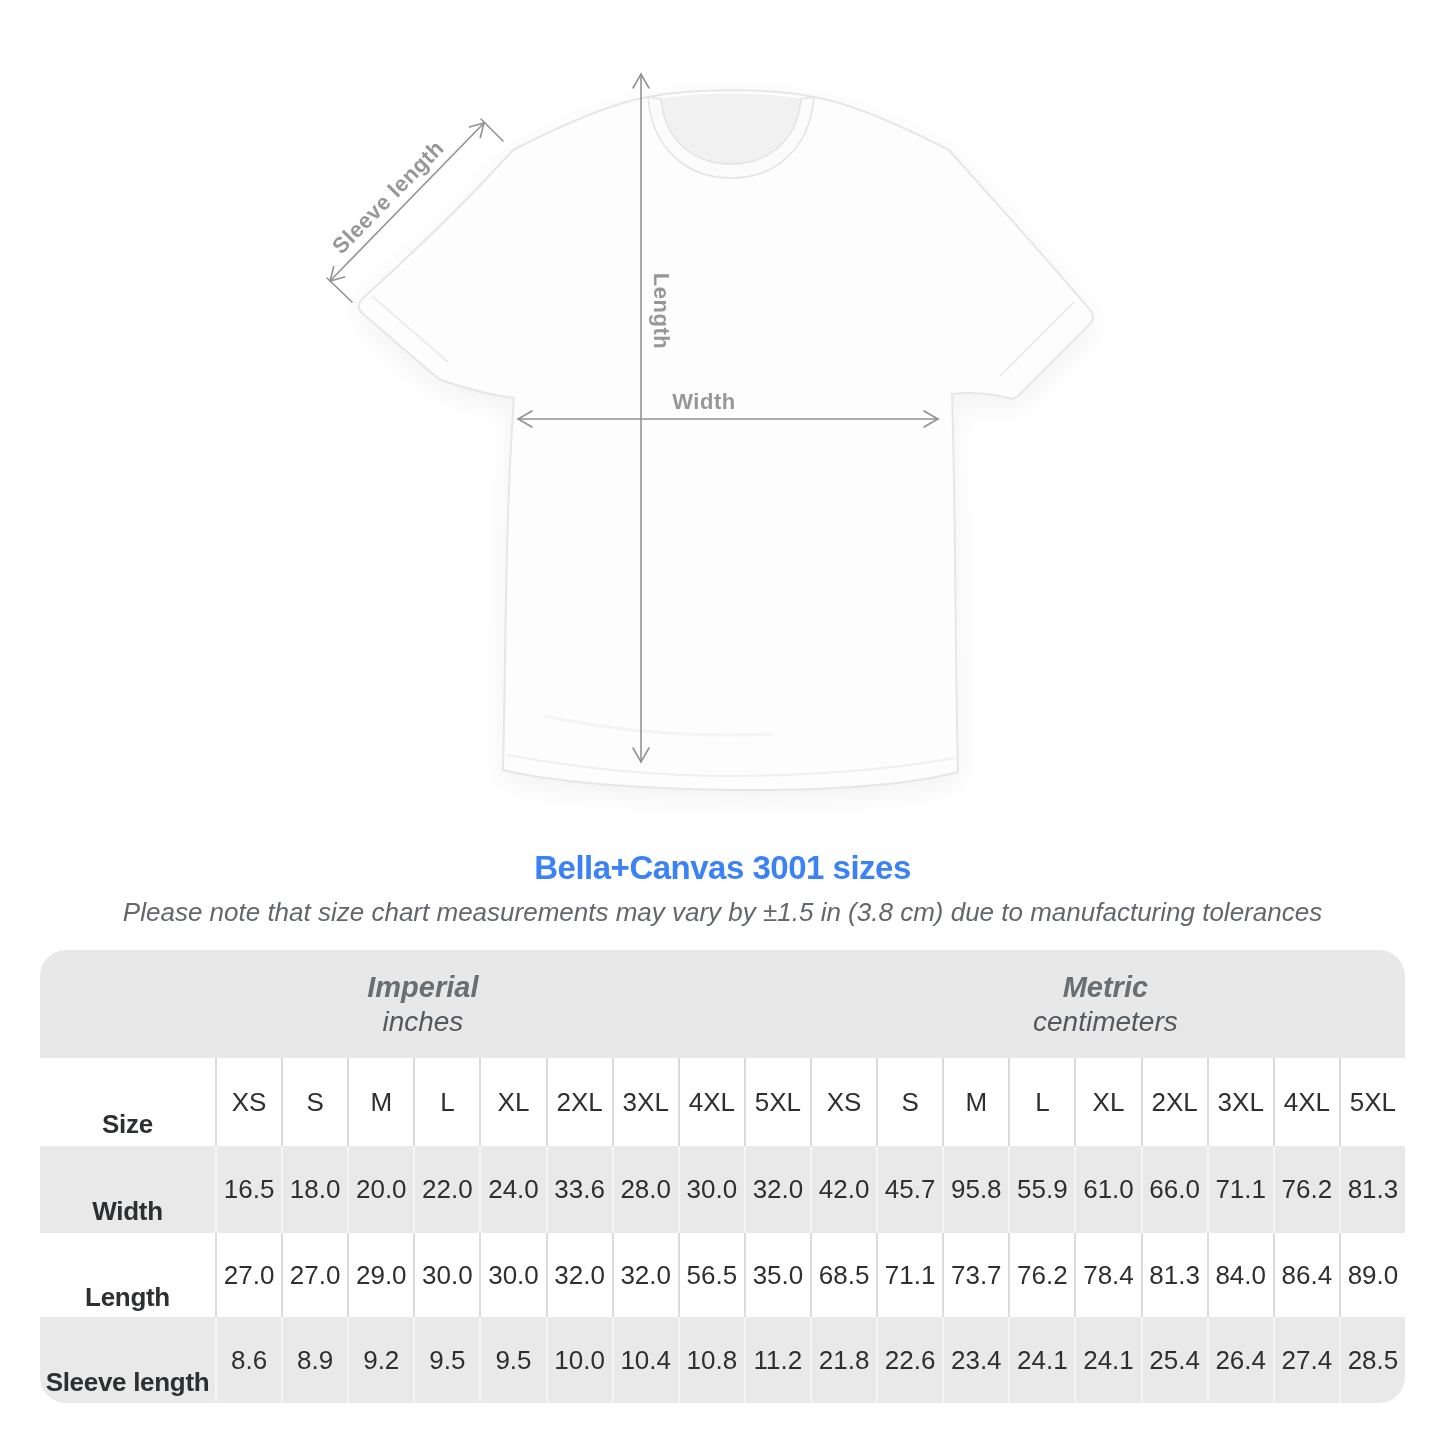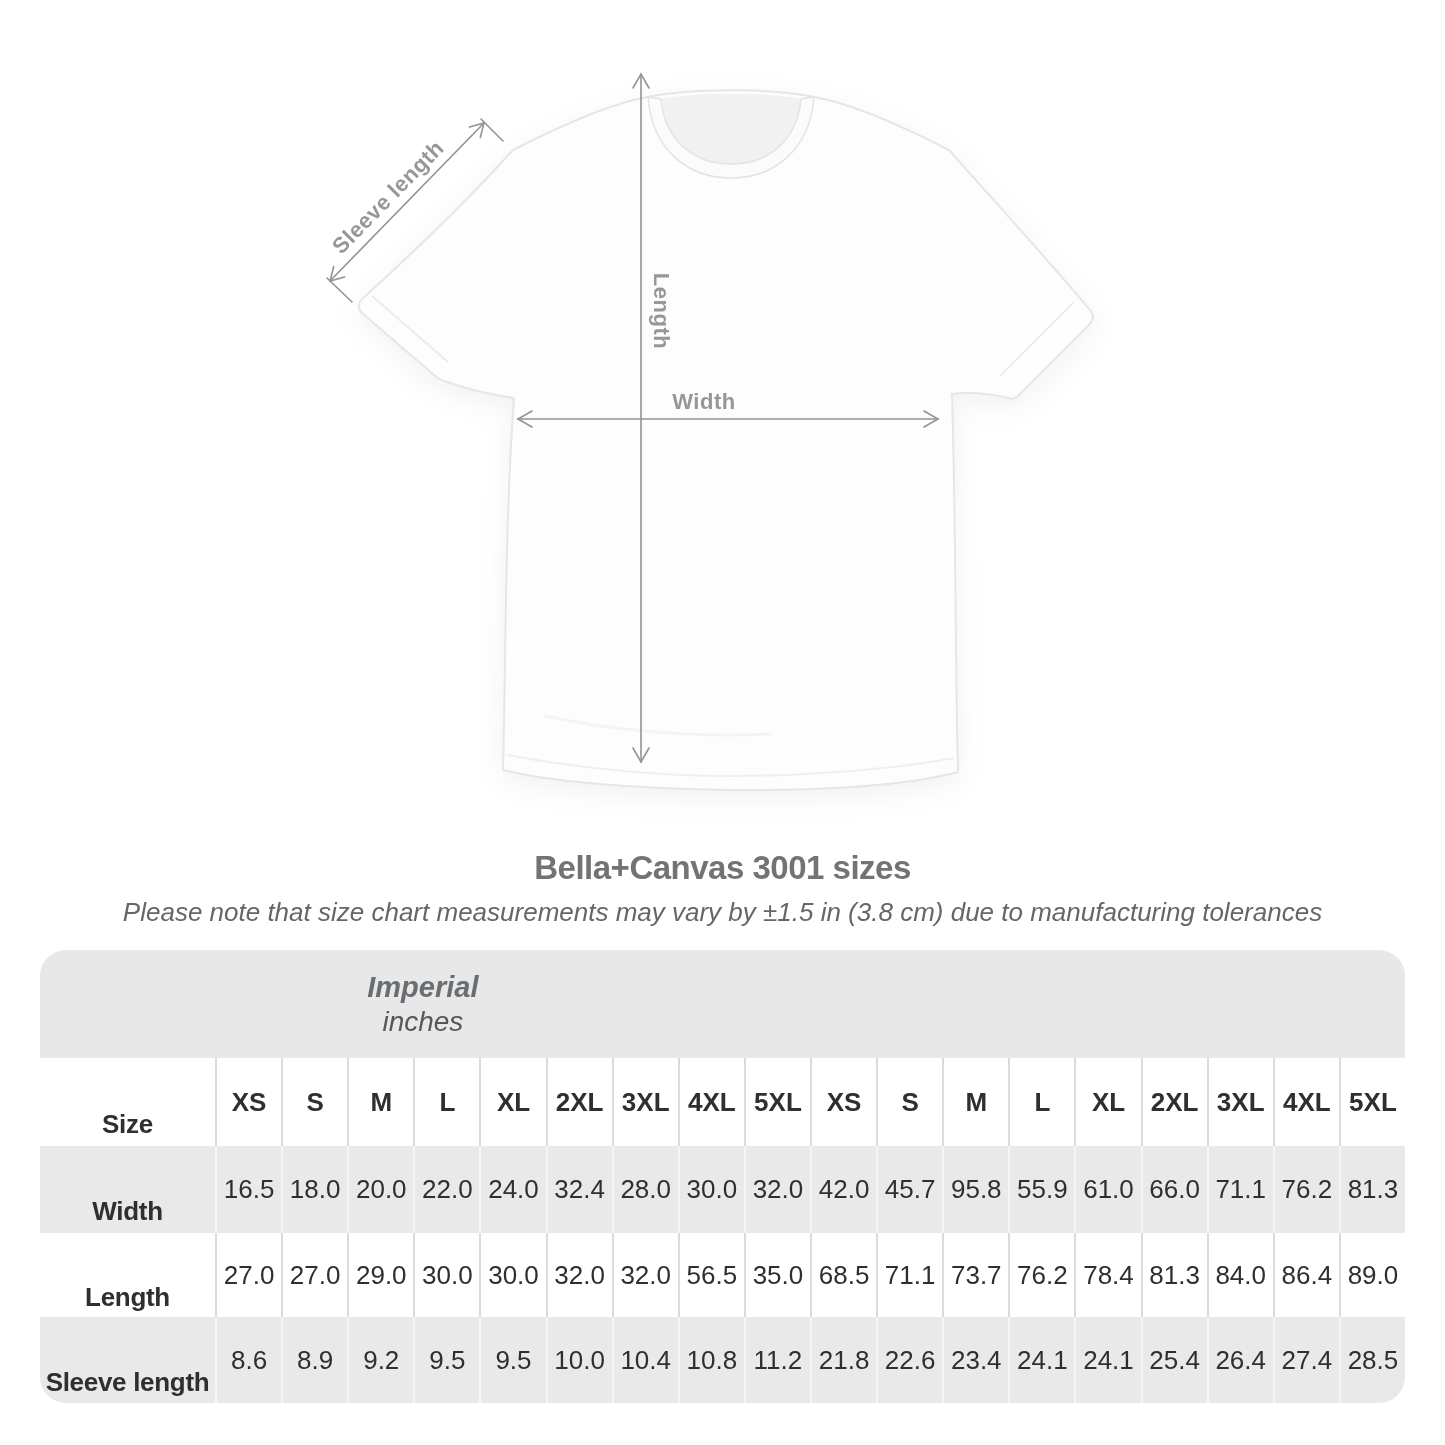--- a/index.html
+++ b/index.html
@@ -10,21 +10,21 @@
   
   .diagram-wrap{position:absolute;left:0;top:0;width:1445px;height:845px;}
   .diagram-wrap svg{display:block;}
   .measure-label{
     font-family:"Liberation Sans", sans-serif;
     font-weight:bold;font-size:22px;fill:#979797;letter-spacing:.5px;
   }
   
   .title{
     position:absolute;left:0;top:849px;width:1445px;text-align:center;
-    font-size:33px;font-weight:bold;color:#737373;letter-spacing:-.5px;
+    font-size:33px;font-weight:bold;color:#3b82f6;letter-spacing:-.5px;
   }
   .note{
     position:absolute;left:0;top:897px;width:1445px;text-align:center;
     font-size:26px;font-style:italic;color:#63666a;
   }
   
   .size-table{
     position:absolute;left:40px;top:950px;width:1365px;height:453px;
     border-radius:26px;overflow:hidden;background:#ffffff;
   }
@@ -38,21 +38,21 @@
   .trow .cell{
     display:flex;align-items:center;justify-content:center;
     font-size:26px;color:#2d2f31;
   }
   .trow .cell:not(:first-child){border-left:2px solid var(--div);}
   .r-size{height:88px;background:#ffffff;--div:#dbdbdb;}
   .r-width{height:87px;background:#e9e9e9;--div:#f5f5f5;}
   .r-length{height:84px;background:#ffffff;--div:#dbdbdb;}
   .r-sleeve{height:86px;background:#e9e9e9;--div:#f5f5f5;}
   .corner,.rowlab{font-weight:bold;color:#6e7378;font-size:25px;letter-spacing:-.3px;margin-top:44px;}
-  .szh{font-weight:bold;color:#4c5054;font-size:24px;}
+  .szh{font-weight:normal;color:#4c5054;font-size:24px;}
 </style>
 </head>
 <body>
 
 <div class="diagram-wrap">
   <svg width="1445" height="845" viewBox="0 0 1445 845">
 
     <g style="filter:drop-shadow(0 8px 14px rgba(0,0,0,0.05));">
       <path d="M 513 150
            C 560 126 612 103 648 97
@@ -116,20 +116,24 @@
 
 <div class="title">Bella+Canvas 3001 sizes</div>
 <div class="note">Please note that size chart measurements may vary by ±1.5 in (3.8 cm) due to manufacturing tolerances</div>
 
 <div class="size-table">
 
   <div class="band">
     <div class="bsec imperial">
       <div class="bname">Imperial</div>
       <div class="bunit">inches</div>
+    </div>
+    <div class="bsec metric">
+      <div class="bname">Metric</div>
+      <div class="bunit">centimeters</div>
     </div>
   </div>
 
   <div class="trow r-size">
     <div class="cell corner">Size</div>
     <div class="cell szh">XS</div>
     <div class="cell szh">S</div>
     <div class="cell szh">M</div>
     <div class="cell szh">L</div>
     <div class="cell szh">XL</div>
@@ -148,21 +152,21 @@
     <div class="cell szh">5XL</div>
   </div>
 
   <div class="trow r-width">
     <div class="cell rowlab">Width</div>
     <div class="cell">16.5</div>
     <div class="cell">18.0</div>
     <div class="cell">20.0</div>
     <div class="cell">22.0</div>
     <div class="cell">24.0</div>
-    <div class="cell">32.4</div>
+    <div class="cell">33.6</div>
     <div class="cell">28.0</div>
     <div class="cell">30.0</div>
     <div class="cell">32.0</div>
     <div class="cell">42.0</div>
     <div class="cell">45.7</div>
     <div class="cell">95.8</div>
     <div class="cell">55.9</div>
     <div class="cell">61.0</div>
     <div class="cell">66.0</div>
     <div class="cell">71.1</div>

